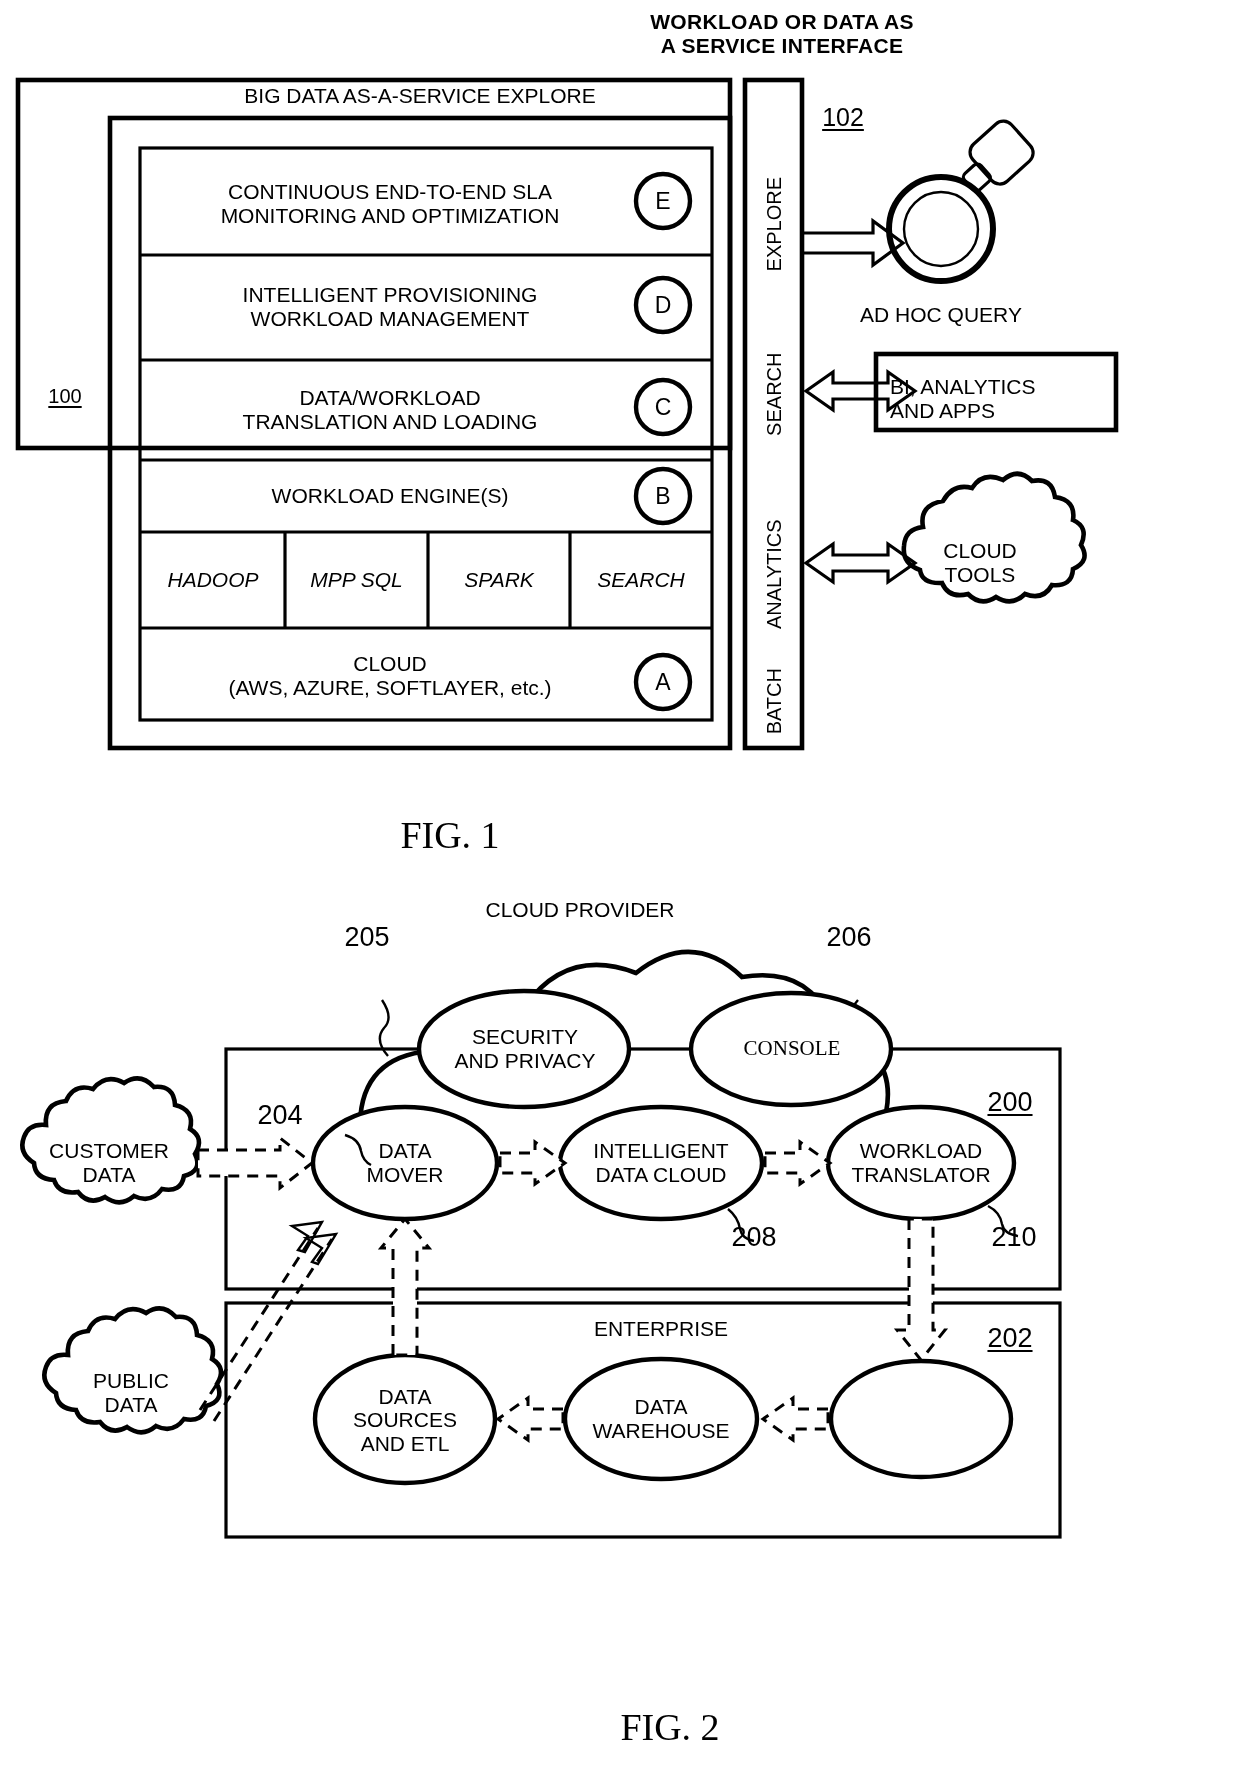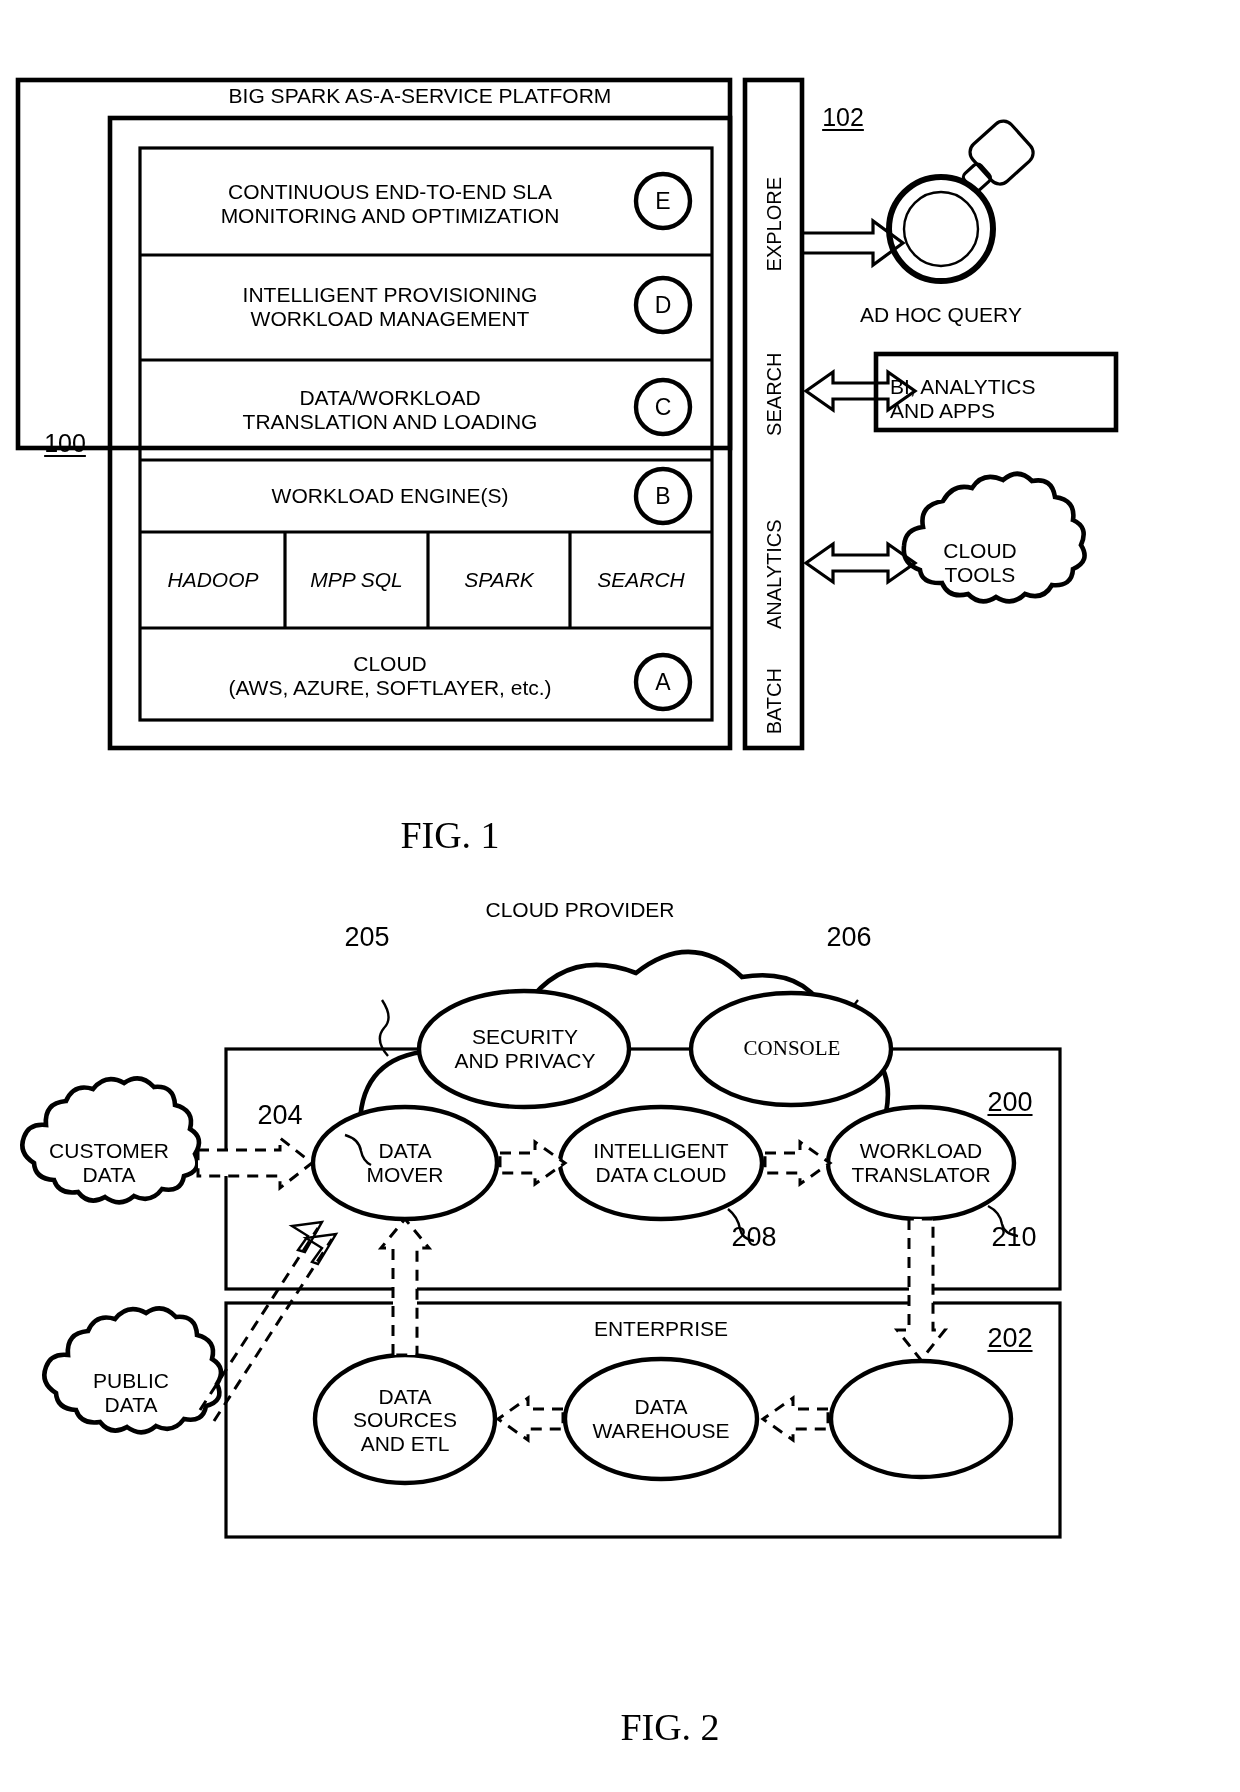--- a/index.html
+++ b/index.html
@@ -134,24 +134,26 @@
 
   <path class="dash" d="M828,1409 L793,1409 L793,1398 L763,1419 L793,1440 L793,1429 L828,1429 Z"></path>
 
   <path class="thin" d="M345,1135 q14,4 16,16 q2,10 10,14"></path>
 
   <path class="thin" d="M728,1209 q10,8 12,20 q2,10 14,12"></path>
 
   <path class="thin" d="M988,1206 q12,6 14,18 q2,10 16,12"></path>
 </svg>
 
-
-<div class="lbl" style="left:160px;top:84px;width:520px;font-size:21px;">BIG SPARK AS-A-SERVICE PLATFORM</div>
-
-<div class="lbl underline" style="left:34px;top:385px;width:62px;font-size:25px;margin-top:44px;">100</div>
+<div class="lbl bold" style="left:632px;top:10px;width:300px;font-size:21px;letter-spacing:.3px;">WORKLOAD OR DATA AS
+A SERVICE INTERFACE</div>
+
+<div class="lbl" style="left:160px;top:84px;width:520px;font-size:21px;">BIG DATA AS-A-SERVICE EXPLORE</div>
+
+<div class="lbl underline" style="left:34px;top:385px;width:62px;font-size:20px;">100</div>
 
 <div class="lbl underline" style="left:810px;top:103px;width:66px;font-size:25px;">102</div>
 
 <div class="lbl ctr" style="left:150px;top:262px;width:480px;height:90px;font-size:21px;">INTELLIGENT PROVISIONING
 WORKLOAD MANAGEMENT</div>
 <div class="lbl ctr" style="left:150px;top:160px;width:480px;height:88px;font-size:21px;">CONTINUOUS END-TO-END SLA
 MONITORING AND OPTIMIZATION</div>
 <div class="lbl ctr" style="left:150px;top:366px;width:480px;height:88px;font-size:21px;">DATA/WORKLOAD
 TRANSLATION AND LOADING</div>
 <div class="lbl ctr" style="left:150px;top:462px;width:480px;height:68px;font-size:21px;">WORKLOAD ENGINE(S)</div>

